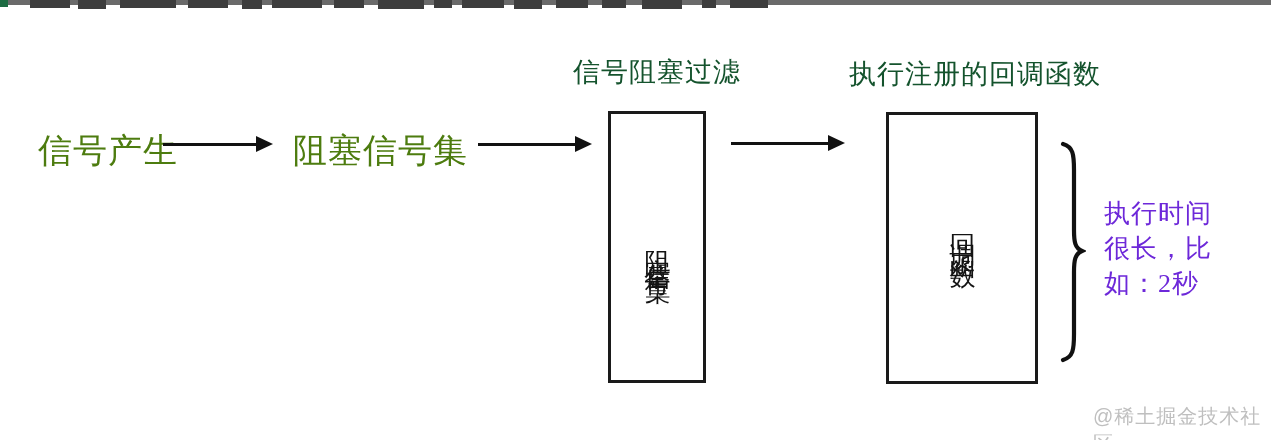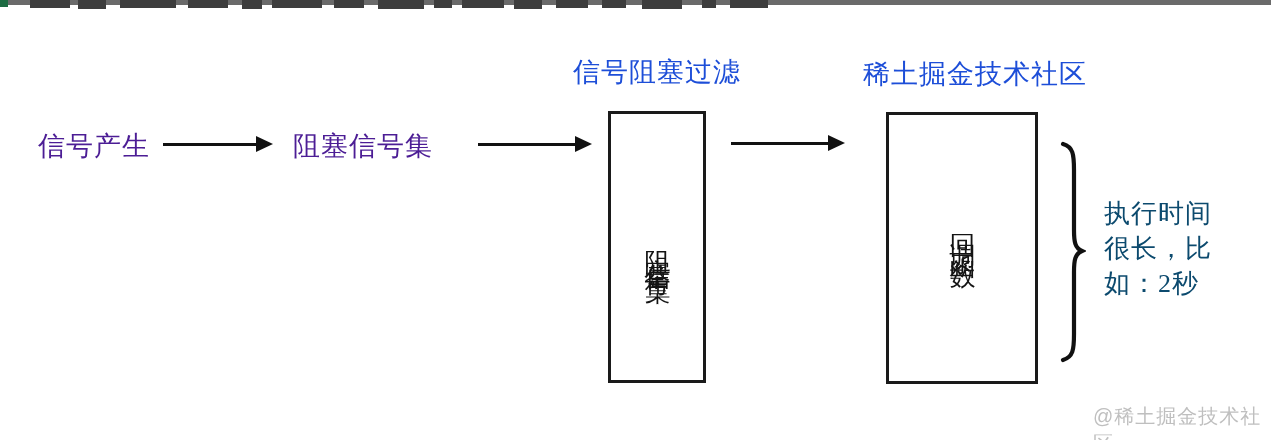--- a/index.html
+++ b/index.html
@@ -8,25 +8,25 @@
     position:relative; width:1271px; height:440px;
     background:#ffffff; overflow:hidden;
     color:#161616;
   }
   
   .top-strip { position:absolute; left:0; top:0; width:1271px; height:5px; background:#6a6a6a; }
   .frag { position:absolute; top:0; height:8px; background:#3d3d3d; }
   .frag-green { position:absolute; left:0; top:0; width:8px; height:7px; background:#1d6b42; }
 
   .node-label {
-    position:absolute; font-size:27px; color:#4c1d95;
+    position:absolute; font-size:34px; color:#4d7c0f;
     white-space:nowrap; letter-spacing:1px;
   }
   .box-caption {
-    position:absolute; font-size:27px; color:#1d4ed8;
+    position:absolute; font-size:27px; color:#14532d;
     text-align:center; letter-spacing:1px; white-space:nowrap;
   }
 
   .arrow { position:absolute; }
   .arrow .shaft { position:absolute; left:0; top:7px; height:3px; background:#111; }
   .arrow .head {
     position:absolute; top:0; width:0; height:0;
     border-top:8.5px solid transparent; border-bottom:8.5px solid transparent;
     border-left:17px solid #111;
   }
@@ -34,21 +34,21 @@
   .flowbox {
     position:absolute; border:3px solid #1a1a1a; background:#fff;
     display:flex; align-items:center; justify-content:center;
   }
   .vtext {
     writing-mode:vertical-rl; text-orientation:upright;
     font-size:26px; letter-spacing:7px; color:#141414; line-height:1;
   }
 
   .brace-note {
-    position:absolute; font-size:26px; line-height:1.35; color:#0c4a6e;
+    position:absolute; font-size:26px; line-height:1.35; color:#6d28d9;
     white-space:pre-line; letter-spacing:1px;
   }
   .watermark {
     position:absolute; font-size:20px; color:#bfbfbf; letter-spacing:1px;
     font-family:"Liberation Sans","DejaVu Sans",sans-serif;
   }
 </style>
 </head>
 <body>
 
@@ -91,21 +91,21 @@
 
   <div class="flowbox" style="left:608px;top:111px;width:98px;height:272px">
     <div class="vtext">阻塞信号集</div>
   </div>
 
   <div class="arrow" style="left:731px;top:135px;width:114px;height:17px">
     <div class="shaft" style="width:100px"></div>
     <div class="head" style="left:97px"></div>
   </div>
 
-  <div class="box-caption" style="left:840px;top:56px;width:270px">稀土掘金技术社区</div>
+  <div class="box-caption" style="left:840px;top:56px;width:270px">执行注册的回调函数</div>
 
   <div class="flowbox" style="left:886px;top:112px;width:152px;height:272px;padding-bottom:30px">
     <div class="vtext" style="letter-spacing:10px">回调函数</div>
   </div>
 
   <svg style="position:absolute;left:1054px;top:140px" width="32" height="224" viewBox="0 0 32 224">
     <path d="M9,4 C19,7 20,14 20,30 L20,90 C20,102 21,108 28,111 C21,114 20,120 20,132 L20,194 C20,210 19,217 9,220" fill="none" stroke="#111" stroke-width="4.2" stroke-linecap="round"></path>
   </svg>
 
   <div class="brace-note" style="left:1104px;top:196px;width:150px">执行时间

